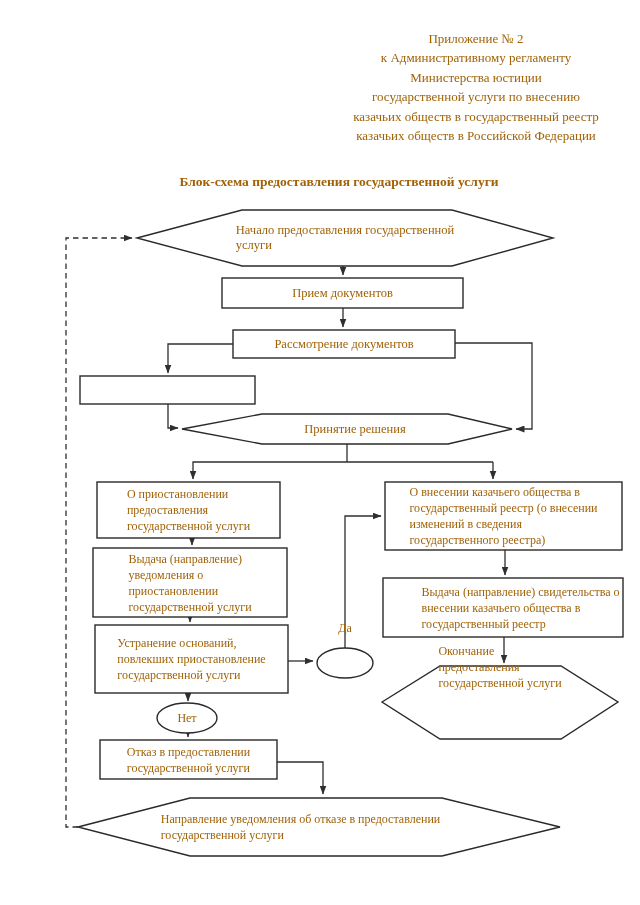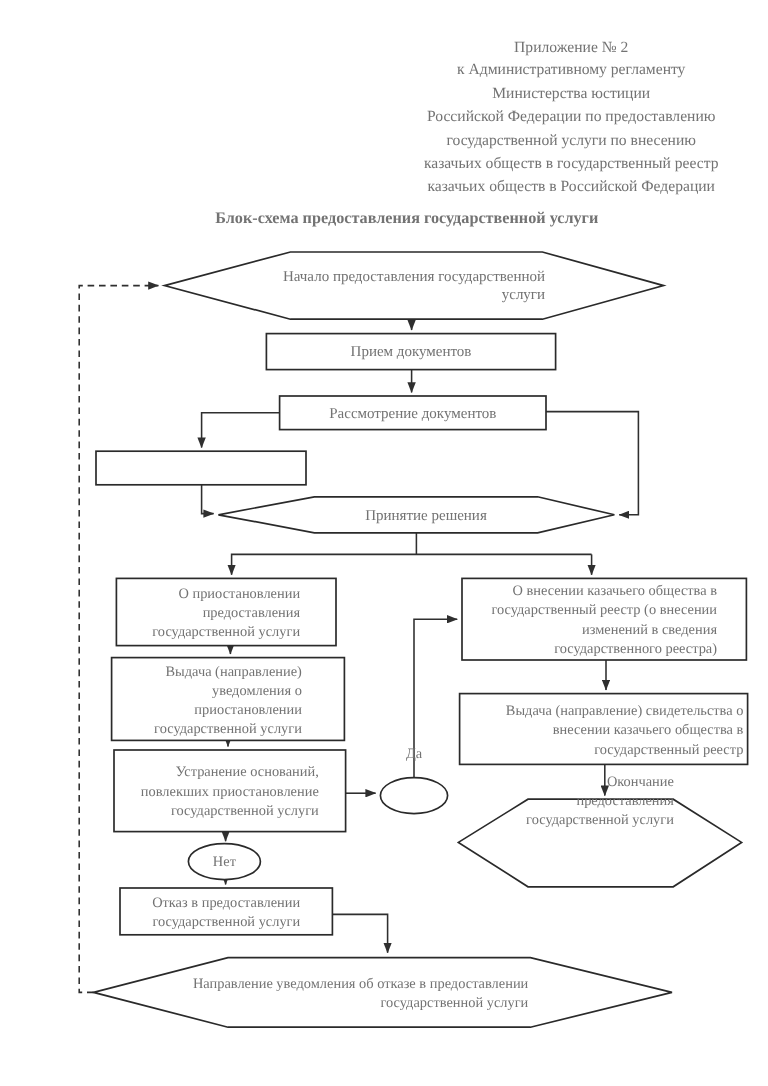--- a/index.html
+++ b/index.html
@@ -1,54 +1,53 @@
 <!DOCTYPE html>
 <html><head>
 <meta charset="utf-8">
 <style>
   html,body{margin:0;padding:0;background:#e8e8e8;}
   .page{
     position:relative;
     width:640px;height:905px;
     background:#ffffff;
     font-family:"Liberation Serif","DejaVu Serif",serif;
-    color:#737373;
+    color:#a16207;
     overflow:hidden;
     margin:0 auto;
   }
   .hdr{
     position:absolute;left:318px;top:29px;width:316px;
     text-align:center;font-size:13px;line-height:19.4px;
   }
   .doc-title{
     position:absolute;left:0;top:174px;width:640px;
     padding-left:38px;box-sizing:border-box;
     text-align:center;font-weight:bold;font-size:13.5px;
   }
   svg.flow{position:absolute;left:0;top:0;}
   .lbl{
     position:absolute;display:flex;align-items:center;justify-content:center;
-    text-align:right;white-space:pre-line;
+    text-align:left;white-space:pre-line;
     font-size:12px;line-height:16px;
   }
   .lbl.big{font-size:12.5px;line-height:15px;}
   .shape{fill:#ffffff;stroke:#2a2a2a;stroke-width:1.4;}
   .conn{fill:none;stroke:#2f2f2f;stroke-width:1.3;}
   .conn.dashed{stroke-dasharray:5.5,4;}
 </style>
 </head>
 <body>
 
 <div class="page">
 
   <div class="hdr">
     <div>Приложение № 2</div>
     <div>к Административному регламенту</div>
     <div>Министерства юстиции</div>
-    <div>Российской Федерации по предоставлению</div>
     <div>государственной услуги по внесению</div>
     <div>казачьих обществ в государственный реестр</div>
     <div>казачьих обществ в Российской Федерации</div>
   </div>
 
   <div class="doc-title">Блок-схема предоставления государственной услуги</div>
 
   <svg class="flow" width="640" height="905" viewBox="0 0 640 905">
     <defs>
       <marker id="arr" markerWidth="9" markerHeight="7" refX="8.5" refY="3.5" orient="auto" markerUnits="userSpaceOnUse">

